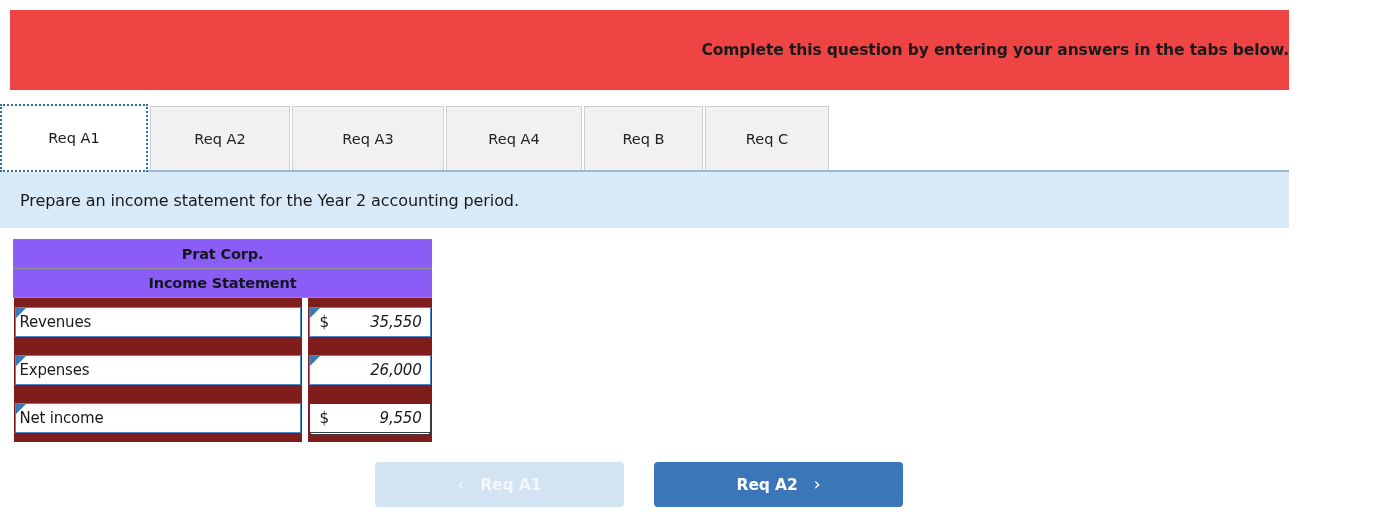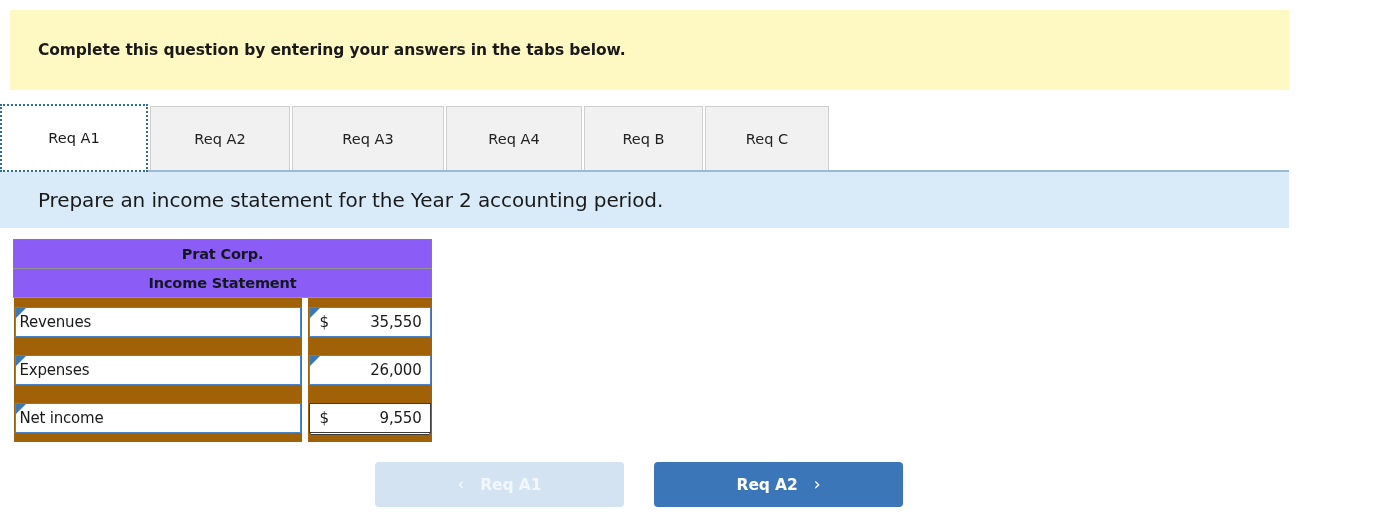--- a/index.html
+++ b/index.html
@@ -16,23 +16,24 @@
     position: relative;
   }
 
   
   .top-banner {
     position: absolute;
     left: 10px;
     top: 10px;
     width: 1279px;
     height: 80px;
-    background: #fef9c3;
-    display: flex;
-    align-items: center;
+    background: #ef4444;
+    display: flex;
+    align-items: center;
+    justify-content: flex-end;
   }
   .top-banner-text {
     font-size: 15.5px;
     font-weight: bold;
     color: #1a1a1a;
     padding-left: 28px;
     letter-spacing: -0.1px;
   }
 
   
@@ -84,23 +85,23 @@
     left: 0px;
     top: 172px;
     width: 1289px;
     height: 56px;
     background: #d9ebf8;
     display: flex;
     align-items: center;
     z-index: 2;
   }
   .req-banner-text {
-    font-size: 20px;
-    color: #1a1a1a;
-    padding-left: 38px;
+    font-size: 16px;
+    color: #1a1a1a;
+    padding-left: 20px;
     letter-spacing: -0.1px;
   }
 
   
   .stmt-wrap {
     position: absolute;
     left: 13px;
     top: 239px;
   }
   table.stmt {
@@ -119,21 +120,21 @@
     font-size: 14.5px;
     color: #12181f;
     height: 28px;
     line-height: 28px;
     letter-spacing: -0.15px;
   }
 
   
   .cell-label, .cell-amt {
     position: relative;
-    background: #a16207;
+    background: #7f1d1d;
     height: 48px;
     vertical-align: middle;
   }
   .inputbox {
     position: relative;
     box-sizing: border-box;
     border: 1.5px solid #4a86c5;
     background: #ffffff;
     height: 30px;
     margin: 1px 1px 1px 1px;
@@ -176,20 +177,21 @@
     box-sizing: border-box;
   }
   .amt-cur {
     font-size: 15px;
     color: #1a1a1a;
   }
   .amt-val {
     font-size: 15px;
     color: #1a1a1a;
     letter-spacing: -0.2px;
+    font-style: italic;
   }
   .gap-col { width: 6px; background: #ffffff; }
 
   
   .nav-btns {
     position: absolute;
     left: 375px;
     top: 462px;
     display: flex;
     gap: 30px;

